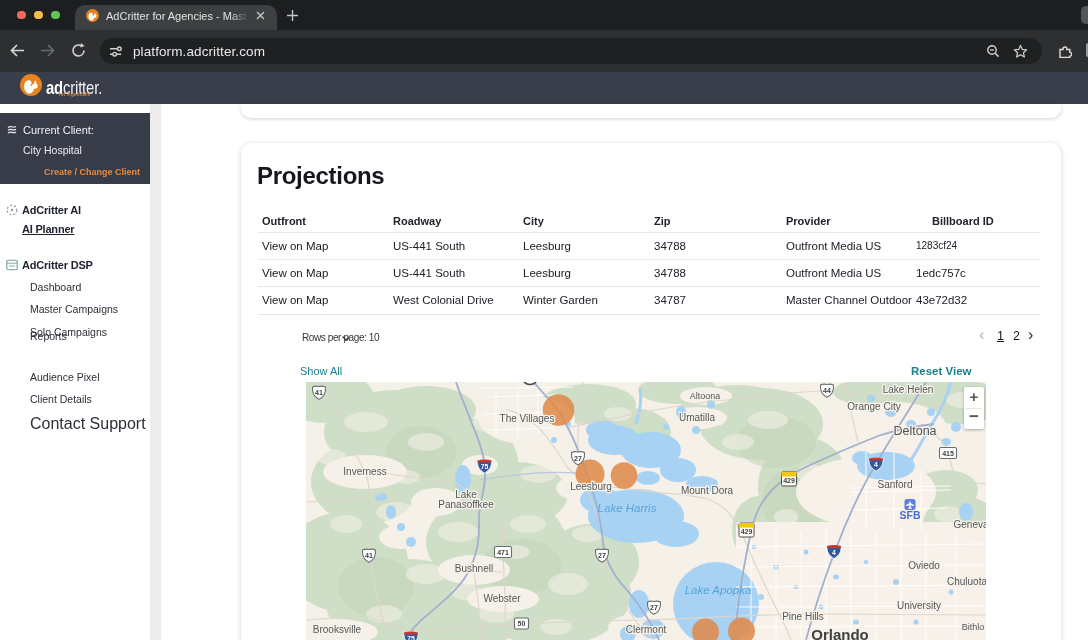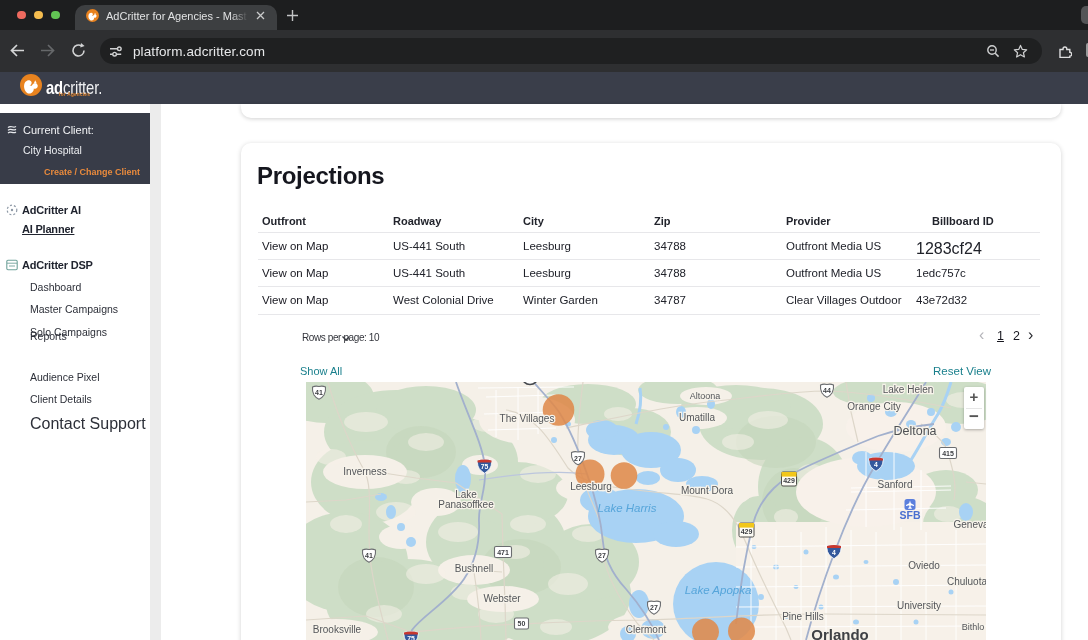--- a/index.html
+++ b/index.html
@@ -123,48 +123,48 @@
   <div class="abs" style="left:258px;top:232px;width:782px;height:1px;background:#e7e7ea;"></div>
   <div class="abs" style="left:258px;top:259px;width:782px;height:1px;background:#e7e7ea;"></div>
   <div class="abs" style="left:258px;top:286px;width:782px;height:1px;background:#e7e7ea;"></div>
   <div class="abs" style="left:258px;top:314px;width:782px;height:1px;background:#e7e7ea;"></div>
 
   <div class="abs" style="left:262px;top:239.5px;font-size:11.5px;font-weight:500;color:#17171f;">View on Map</div>
   <div class="abs" style="left:393px;top:239.5px;font-size:11.5px;color:#20222a;">US-441 South</div>
   <div class="abs" style="left:523px;top:239.5px;font-size:11.5px;color:#20222a;">Leesburg</div>
   <div class="abs" style="left:654px;top:239.5px;font-size:11.5px;color:#20222a;">34788</div>
   <div class="abs" style="left:786px;top:239.5px;font-size:11.5px;color:#20222a;">Outfront Media US</div>
-  <div class="abs" style="left:916px;top:239.5px;font-size:16px;color:#20222a;">1283cf24</div>
+  <div class="abs" style="left:916px;top:239.5px;font-size:10px;color:#20222a;">1283cf24</div>
 
   <div class="abs" style="left:262px;top:266.5px;font-size:11.5px;font-weight:500;color:#17171f;">View on Map</div>
   <div class="abs" style="left:393px;top:266.5px;font-size:11.5px;color:#20222a;">US-441 South</div>
   <div class="abs" style="left:523px;top:266.5px;font-size:11.5px;color:#20222a;">Leesburg</div>
   <div class="abs" style="left:654px;top:266.5px;font-size:11.5px;color:#20222a;">34788</div>
   <div class="abs" style="left:786px;top:266.5px;font-size:11.5px;color:#20222a;">Outfront Media US</div>
   <div class="abs" style="left:916px;top:266.5px;font-size:11.5px;color:#20222a;">1edc757c</div>
 
   <div class="abs" style="left:262px;top:293.5px;font-size:11.5px;font-weight:500;color:#17171f;">View on Map</div>
   <div class="abs" style="left:393px;top:293.5px;font-size:11.5px;color:#20222a;">West Colonial Drive</div>
   <div class="abs" style="left:523px;top:293.5px;font-size:11.5px;color:#20222a;">Winter Garden</div>
   <div class="abs" style="left:654px;top:293.5px;font-size:11.5px;color:#20222a;">34787</div>
-  <div class="abs" style="left:786px;top:293.5px;font-size:11.5px;color:#20222a;">Clear Villages Outdoor</div>
+  <div class="abs" style="left:786px;top:293.5px;font-size:11.5px;color:#20222a;">Master Channel Outdoor</div>
   <div class="abs" style="left:916px;top:293.5px;font-size:11.5px;color:#20222a;">43e72d32</div>
 
   <div class="abs" style="left:262px;top:331.5px;font-size:10px;letter-spacing:-0.4px;color:#33353c;padding-left:40px;">Rows per page: 10</div>
   <svg class="abs" style="left:341px;top:334.5px;" width="10" height="7" viewBox="0 0 10 7">
     <path d="M1.5,1.5 L5,5 L8.5,1.5" stroke="#3a3c42" stroke-width="1.4" fill="none"></path>
   </svg>
 
   <div class="abs" style="left:979px;top:326px;font-size:16px;color:#b4b4b9;">‹</div>
   <div class="abs" style="left:997px;top:329px;font-size:12.5px;color:#17171f;text-decoration:underline;">1</div>
   <div class="abs" style="left:1013px;top:329px;font-size:12.5px;color:#17171f;">2</div>
   <div class="abs" style="left:1028px;top:326px;font-size:16px;color:#2a2b30;">›</div>
 
   <div class="abs" style="left:300px;top:364.5px;font-size:11px;font-weight:500;color:#1b808d;">Show All</div>
-  <div class="abs" style="left:911px;top:364.5px;width:80px;text-align:right;font-size:11.5px;font-weight:400;color:#1b808d;">Reset View</div>
+  <div class="abs" style="left:911px;top:364.5px;width:80px;font-size:11.5px;font-weight:700;color:#1b808d;">Reset View</div>
 
   <div id="mapbox" class="abs" style="left:306px;top:382px;width:680px;height:258px;overflow:hidden;">
   <svg width="680" height="258" viewBox="0 0 680 258">
     <rect x="0" y="0" width="680" height="258" fill="#f5f0e8"></rect>
     <g fill="#cedec7">
       <ellipse cx="20" cy="15" rx="48" ry="26"></ellipse>
       <ellipse cx="90" cy="50" rx="72" ry="42"></ellipse>
       <ellipse cx="60" cy="100" rx="55" ry="42"></ellipse>
       <ellipse cx="150" cy="80" rx="62" ry="45"></ellipse>
       <ellipse cx="120" cy="28" rx="50" ry="24"></ellipse>

